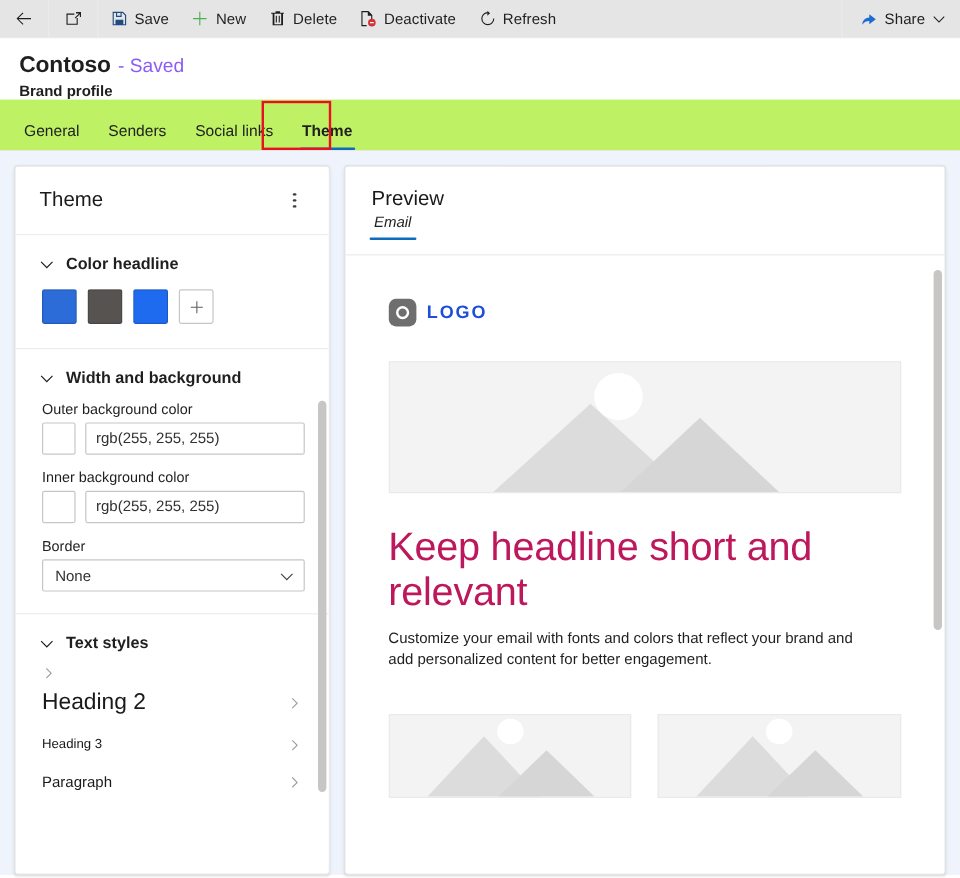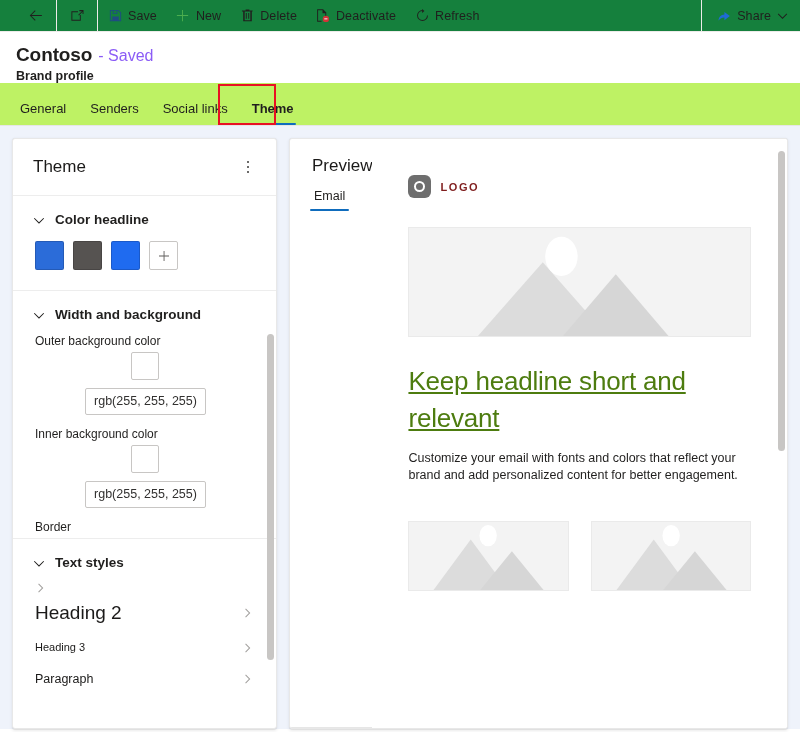--- a/index.html
+++ b/index.html
@@ -15,23 +15,22 @@
     color: #201f1e;
     -webkit-font-smoothing: antialiased;
   }
 
   
   .commandbar {
     height: 31px;
     display: flex;
     align-items: center;
     border-bottom: 1px solid #edebe9;
-    background: #15803d;
+    background: #e5e5e5;
     font-size: 12px;
-    padding-left: 16px;
   }
   .cb-group { display: flex; align-items: center; height: 31px; }
   .cb-btn {
     display: flex;
     align-items: center;
     gap: 5px;
     height: 31px;
     padding: 0 9px;
     cursor: default;
     white-space: nowrap;
@@ -224,21 +223,21 @@
     cursor: default;
   }
 
   
   .field { padding: 0 20px 0 22px; }
   .field-label {
     font-size: 12px;
     color: #201f1e;
     margin: 0 0 4px 0;
   }
-  .color-row { display: flex; align-items: center; gap: 8px; margin-bottom: 12px; flex-direction: column; }
+  .color-row { display: flex; align-items: center; gap: 8px; margin-bottom: 12px; }
   .color-chip {
     width: 28px; height: 27px;
     border: 1px solid #c8c6c4;
     border-radius: 2px;
     background: #ffffff;
     box-sizing: border-box;
     flex: 0 0 28px;
     cursor: default;
   }
   .text-input {
@@ -299,31 +298,31 @@
     background: #c8c6c4;
   }
 
   
   .preview-wrap {
     flex: 1 1 auto;
     margin-left: 12px;
     margin-right: 12px;
     height: 591px;
     display: flex;
-    flex-direction: row;
+    flex-direction: column;
   }
   .pv-header {
     flex: 0 0 74px;
     padding: 17px 0 0 22px;
     box-sizing: border-box;
     border-bottom: 1px solid #e6e6e6;
     position: relative;
   }
   .pv-title { font-size: 17px; color: #1b1a19; }
-  .pv-tabs { display: flex; margin-top: 13px; }
+  .pv-tabs { display: flex; margin-top: 2px; font-style: italic; }
   .pv-tab {
     position: relative;
     font-size: 12.5px;
     color: #201f1e;
     padding: 0 2px 8px 2px;
     cursor: default;
   }
   .pv-tab.active::after {
     content: "";
     position: absolute;
@@ -350,42 +349,41 @@
     display: flex; align-items: center; justify-content: center;
     flex: 0 0 23px;
   }
   .logo-ring {
     width: 11px; height: 11px;
     border-radius: 50%;
     border: 2.6px solid #ffffff;
     box-sizing: border-box;
   }
   .logo-text {
-    font-size: 11px;
+    font-size: 15px;
     font-weight: 700;
     letter-spacing: 1.6px;
-    color: #7f1d1d;
+    color: #1d4ed8;
   }
   .img-placeholder {
     position: relative;
     background: #f3f3f3;
     border: 1px solid #eaeaea;
     box-sizing: border-box;
     overflow: hidden;
   }
   .hero-img { margin-top: 29px; height: 110px; }
   .mtn-svg { position: absolute; inset: 0; width: 100%; height: 100%; }
   .email-h1 {
-    font-size: 26px;
+    font-size: 33px;
     line-height: 37px;
     font-weight: 400;
-    color: #4d7c0f;
+    color: #be185d;
     margin: 26px 0 0 0;
     letter-spacing: -.2px;
-    text-decoration: underline;
   }
   .email-p {
     font-size: 12.5px;
     line-height: 17px;
     color: #201f1e;
     margin: 13px 0 0 0;
     max-width: 388px;
   }
   .two-col { display: flex; gap: 22px; margin-top: 37px; }
   .two-col .img-placeholder { flex: 1 1 0; height: 70px; }
@@ -570,20 +568,28 @@
         <div class="field">
           <div class="field-label">Inner background color</div>
           <div class="color-row">
             <span class="color-chip"></span>
             <span class="text-input">rgb(255, 255, 255)</span>
           </div>
         </div>
 
         <div class="field">
           <div class="field-label">Border</div>
+          <div class="select-box">
+            <span>None</span>
+            <span style="display:inline-flex;">
+              <svg width="12" height="12" viewBox="0 0 12 12">
+                  <path d="M1.6 3.9 6 8.3l4.4-4.4.7.7L6 9.7.9 4.6z" fill="#484644"></path>
+                </svg>
+            </span>
+          </div>
         </div>
       </div>
 
       <div class="sec-divider"></div>
 
       <div class="section">
         <div class="section-head">
           <span class="chev-dn">
             <svg width="12" height="12" viewBox="0 0 12 12">
                 <path d="M1.6 3.9 6 8.3l4.4-4.4.7.7L6 9.7.9 4.6z" fill="#201f1e"></path>

